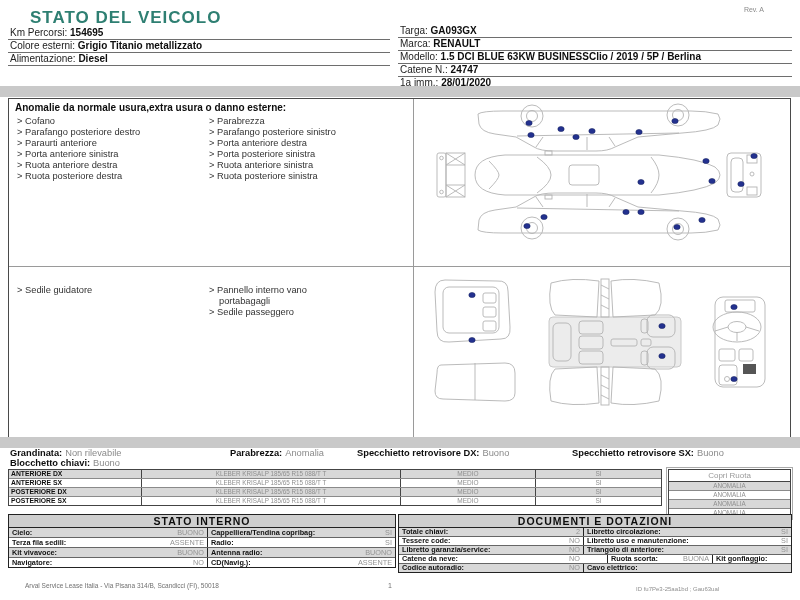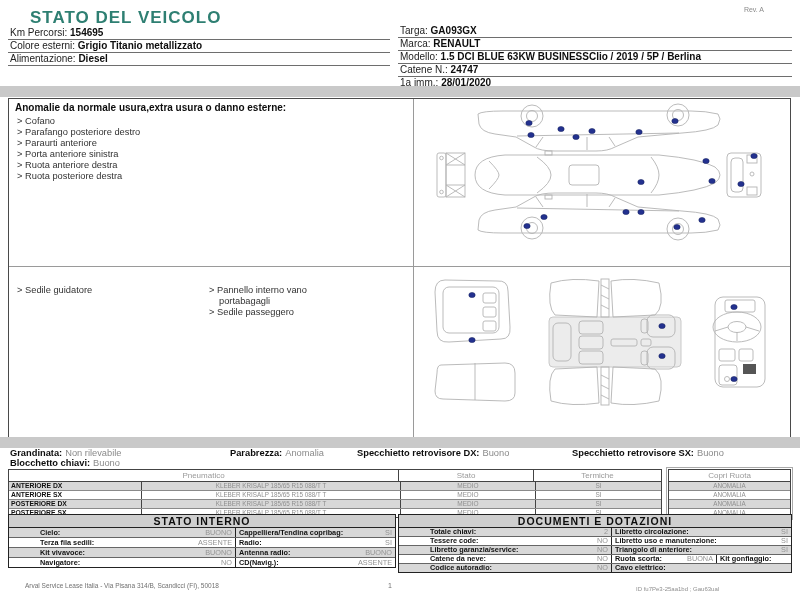--- a/index.html
+++ b/index.html
@@ -72,21 +72,21 @@
   .c-head{height:11px;line-height:11px;text-align:center;font-size:8px;color:#9a9a9a;border-bottom:1px solid #444;}
   .c-cell{height:8px;line-height:8px;text-align:center;font-size:6.3px;color:#8f8f8f;border-bottom:1px solid #8a8a8a;}
   .c-cell:last-child{border-bottom:none;}
 
   
   .kv{position:absolute;top:514px;border:1px solid #222;background:#fff;}
   #stato-interno{left:8px;width:386px;}
   #documenti{left:398px;width:392px;}
   .kv-title{height:12px;line-height:12px;background:#cfcfcf;border-bottom:1px solid #222;
             text-align:center;font-size:10.5px;font-weight:bold;letter-spacing:1px;color:#0d0d0d;}
-  .kv-row{display:flex;border-bottom:1px solid #666;padding-left:28px;}
+  .kv-row{display:flex;border-bottom:1px solid #666;}
   .kv-row:last-child{border-bottom:none;}
   #stato-interno .kv-row{height:9px;line-height:9px;}
   #documenti .kv-row{height:8px;line-height:8px;}
   .kv-cell{flex:1;display:flex;justify-content:space-between;padding:0 3px;overflow:hidden;}
   .kv-cell + .kv-cell{border-left:1px solid #222;gap:24px;}
   #stato-interno .kv-cell:first-child{flex:0 0 192px;}
   #documenti .kv-cell:first-child{flex:0 0 178px;}
   .kv-label{font-weight:bold;font-size:7.3px;color:#111;white-space:nowrap;}
   .kv-value{font-size:7.3px;color:#949494;white-space:nowrap;}
 
@@ -126,20 +126,28 @@
     <div class="hdiv"></div>
 
     <div class="sec-heading" id="ext-heading">Anomalie da normale usura,extra usura o danno esterne:</div>
     <div class="alist" id="ext-left">
         <div class="aitem">&gt; Cofano</div>
         <div class="aitem">&gt; Parafango posteriore destro</div>
         <div class="aitem">&gt; Paraurti anteriore</div>
         <div class="aitem">&gt; Porta anteriore sinistra</div>
         <div class="aitem">&gt; Ruota anteriore destra</div>
         <div class="aitem">&gt; Ruota posteriore destra</div>
+      </div>
+    <div class="alist" id="ext-right">
+        <div class="aitem">&gt; Parabrezza</div>
+        <div class="aitem">&gt; Parafango posteriore sinistro</div>
+        <div class="aitem">&gt; Porta anteriore destra</div>
+        <div class="aitem">&gt; Porta posteriore sinistra</div>
+        <div class="aitem">&gt; Ruota anteriore sinistra</div>
+        <div class="aitem">&gt; Ruota posteriore sinistra</div>
       </div>
 
     <div class="alist" id="int-left">
         <div class="aitem">&gt; Sedile guidatore</div>
       </div>
     <div class="alist" id="int-right">
         <div class="aitem">&gt; Pannello interno vano portabagagli</div>
         <div class="aitem">&gt; Sedile passeggero</div>
       </div>
 
@@ -277,25 +285,20 @@
     <span class="lbl">Parabrezza:</span><span class="val">Anomalia</span>
   </div>
   <div class="status" id="status-dx">
     <span class="lbl">Specchietto retrovisore DX:</span><span class="val">Buono</span>
   </div>
   <div class="status" id="status-sx">
     <span class="lbl">Specchietto retrovisore SX:</span><span class="val">Buono</span>
   </div>
 
   <div id="tyre-main">
-    <div class="t-head">
-      <div class="th-pneu">Pneumatico</div>
-      <div class="th-stato">Stato</div>
-      <div class="th-term">Termiche</div>
-    </div>
     <div id="tyre-rows">
         <div class="t-row shade">
           <div class="t-pos">ANTERIORE DX</div>
           <div class="t-tyre">KLEBER KRISALP 185/65 R15 088/T T</div>
           <div class="t-stato">MEDIO</div>
           <div class="t-term">SI</div>
         </div>
         <div class="t-row">
           <div class="t-pos">ANTERIORE SX</div>
           <div class="t-tyre">KLEBER KRISALP 185/65 R15 088/T T</div>
@@ -402,21 +405,21 @@
           <div class="kv-cell">
             <span class="kv-label">Triangolo di anteriore:</span>
             <span class="kv-value">SI</span>
           </div>
         </div>
         <div class="kv-row">
           <div class="kv-cell">
             <span class="kv-label">Catene da neve:</span>
             <span class="kv-value">NO</span>
           </div>
-          <div class="kv-cell" style="flex: 0 0 98px;">
+          <div class="kv-cell" style="flex: 0 0 98px; margin-left: 24px;">
             <span class="kv-label">Ruota scorta:</span>
             <span class="kv-value">BUONA</span>
           </div>
           <div class="kv-cell">
             <span class="kv-label">Kit gonfiaggio:</span>
             <span class="kv-value">NO</span>
           </div>
         </div>
         <div class="kv-row shade">
           <div class="kv-cell">

